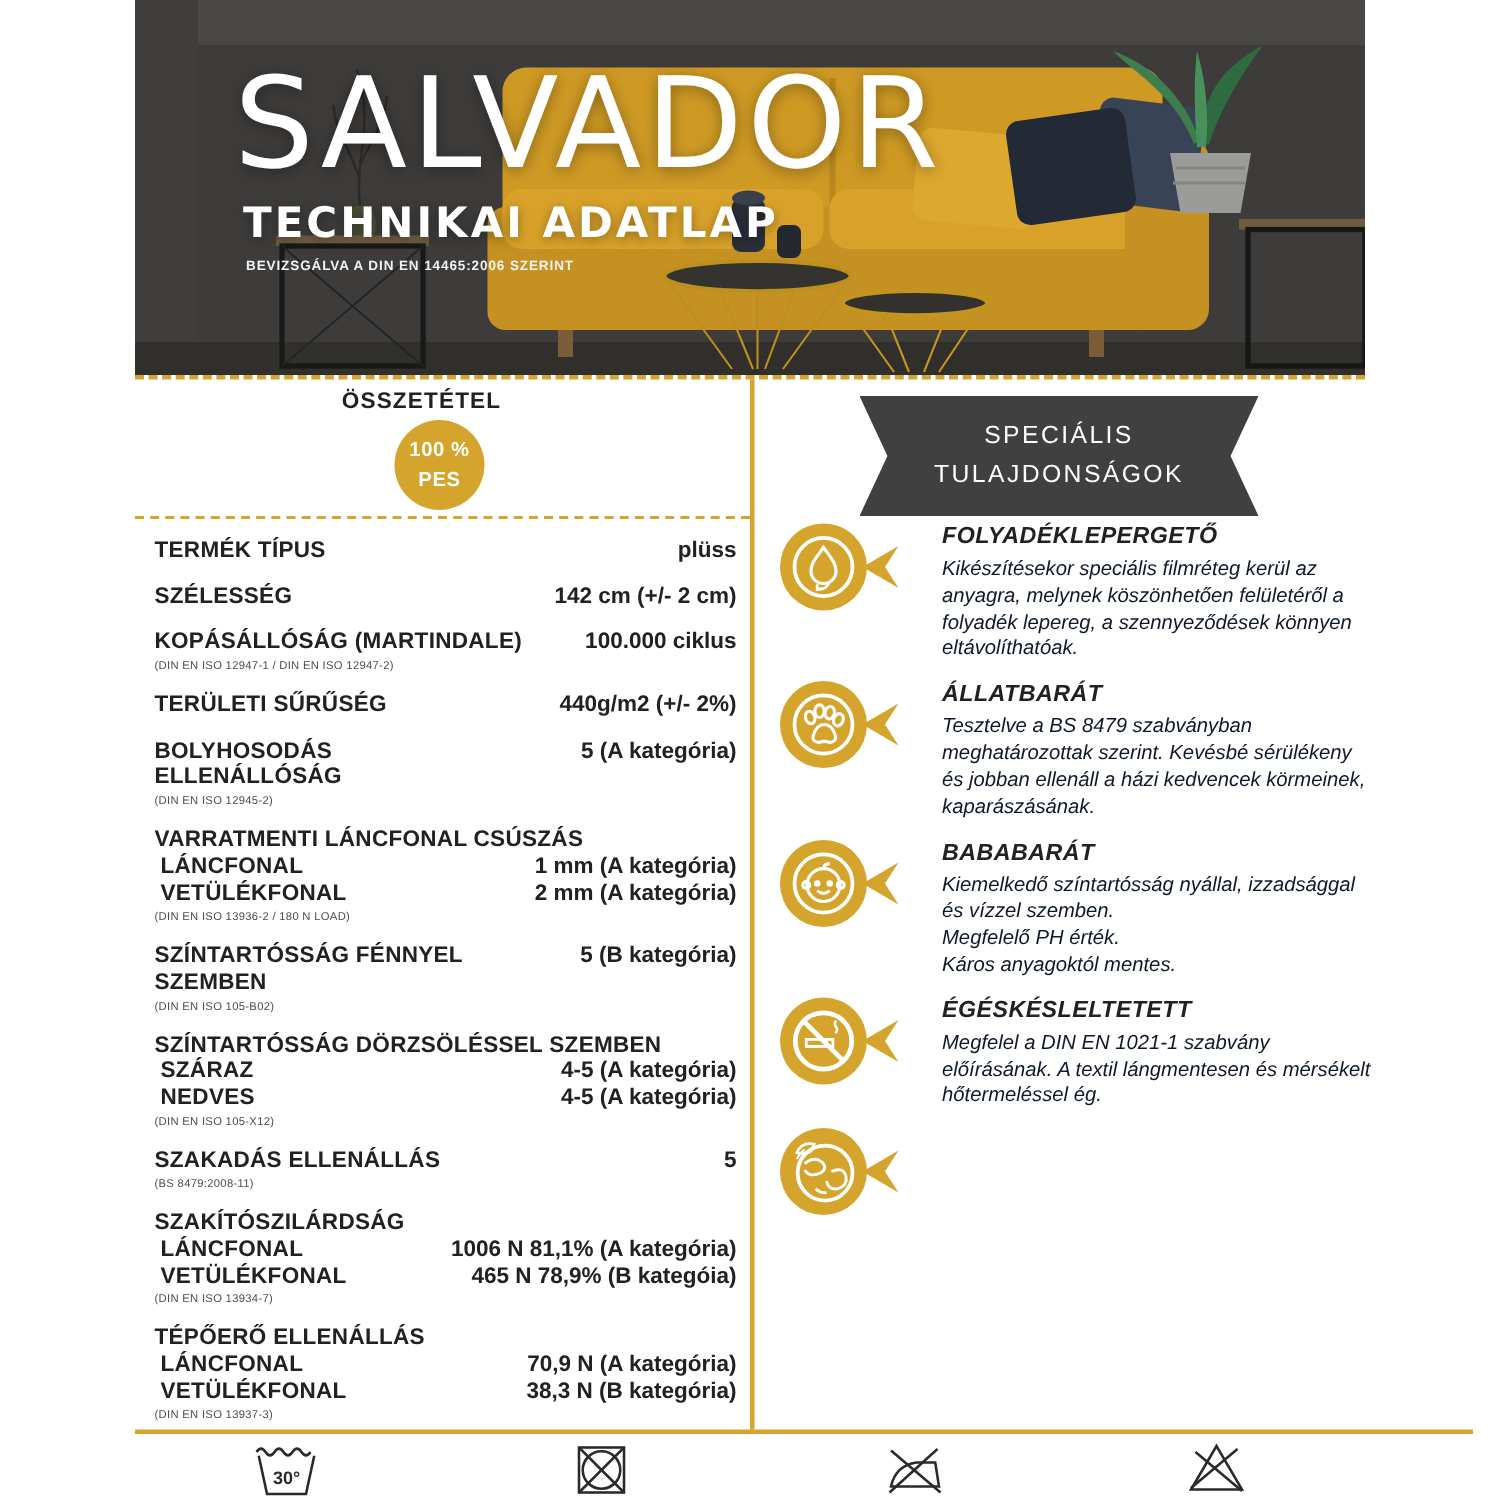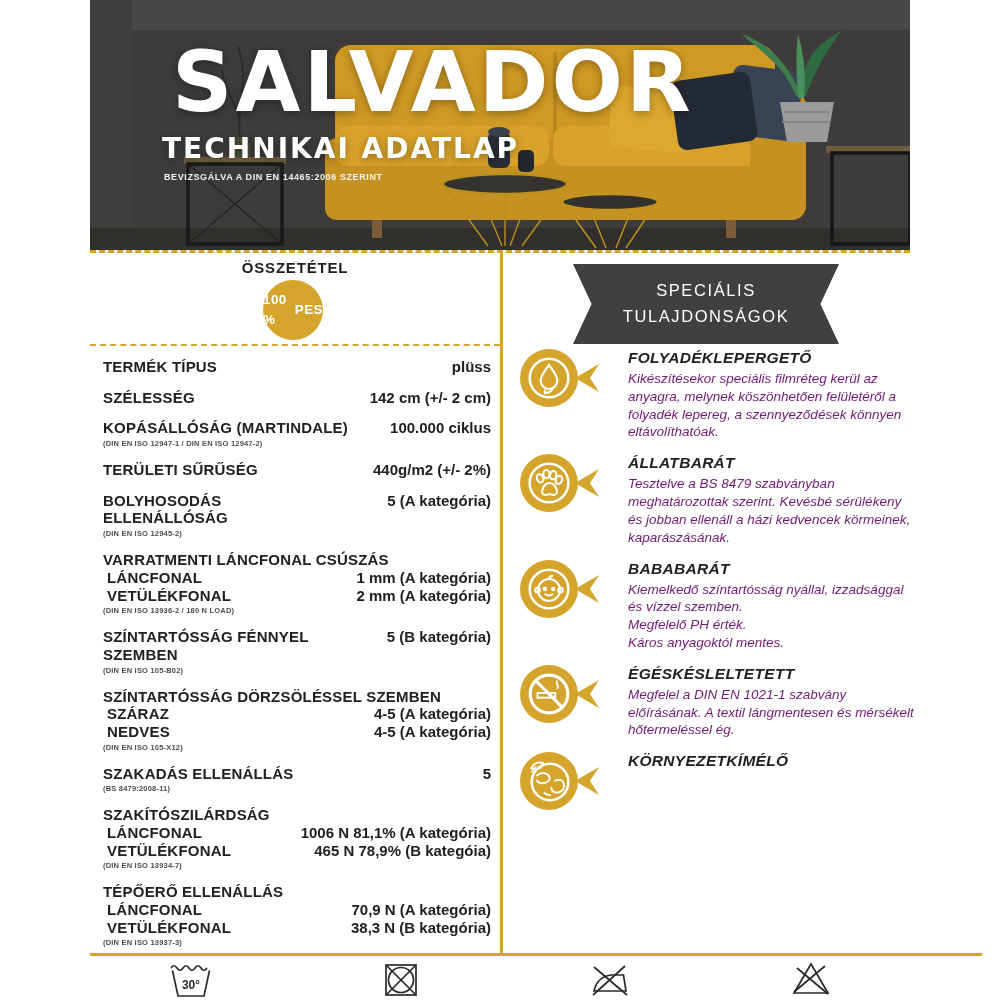--- a/index.html
+++ b/index.html
@@ -2,65 +2,65 @@
 <html><head>
 <meta charset="utf-8">
 <style>
   html,body{margin:0;padding:0;background:#ffffff;}
   .page{position:relative;width:1000px;height:1000px;background:#ffffff;overflow:hidden;
         font-family:"Liberation Sans",sans-serif;color:#212121;}
 
   
   .header{position:absolute;left:90px;top:0;width:820px;height:250px;background:#454341;overflow:hidden;}
   .header svg{position:absolute;left:0;top:0;}
-  .hero-title{position:absolute;left:82px;top:40px;font-family:"DejaVu Sans",sans-serif;
-              font-weight:700;font-size:84px;letter-spacing:3px;color:#ffffff;line-height:1;
+  .hero-title{position:absolute;left:66px;top:40px;font-family:"DejaVu Sans",sans-serif;
+              font-weight:400;font-size:84px;letter-spacing:3px;color:#ffffff;line-height:1;
               text-shadow:0 2px 10px rgba(0,0,0,.35);}
   .hero-sub{position:absolute;left:72px;top:132px;font-family:"DejaVu Sans",sans-serif;
             font-weight:700;font-size:28px;letter-spacing:2px;color:#ffffff;
             text-shadow:0 2px 8px rgba(0,0,0,.35);}
   .hero-note{position:absolute;left:74px;top:172px;font-weight:700;font-size:9px;
              letter-spacing:.6px;color:#f3f3f3;}
 
   
   .top-dash{position:absolute;left:90px;top:250px;width:820px;border-top:3px dashed #D5A42C;}
   .v-divider{position:absolute;left:500px;top:253px;width:3px;height:700px;background:#D5A42C;}
   .bottom-line{position:absolute;left:90px;top:953px;width:892px;border-top:3px solid #D5A42C;}
 
   
-  .comp-heading{position:absolute;left:90px;top:259px;width:410px;text-align:center;
+  .comp-heading{position:absolute;left:76px;top:259px;width:410px;text-align:center;
                 font-weight:800;font-size:15px;letter-spacing:.8px;}
   .comp-badge{position:absolute;left:263px;top:280px;width:60px;height:60px;border-radius:50%;
-              background:#D5A42C;display:flex;align-items:center;justify-content:center;
+              background:#D5A42C;display:flex;flex-direction:column;align-items:center;justify-content:center;
               color:#fff;font-weight:800;font-size:13.5px;line-height:1.45;letter-spacing:.4px;}
   .comp-dash{position:absolute;left:90px;top:344px;width:410px;border-top:2px dashed #D5A42C;}
 
   
   .specs{position:absolute;left:103px;top:358px;width:388px;}
   .spec{margin-bottom:13px;}
   .spec-main{display:flex;justify-content:space-between;align-items:flex-start;}
   .spec-label{font-weight:800;font-size:15px;line-height:1.18;white-space:pre-line;letter-spacing:.2px;}
   .spec-value{font-weight:800;font-size:15px;line-height:1.18;text-align:center;white-space:nowrap;padding-left:8px;}
   .spec-subrow{display:flex;justify-content:space-between;align-items:flex-start;padding-left:4px;}
-  .spec-norm{font-weight:700;font-size:7.5px;color:#4d4d4d;margin-top:2px;letter-spacing:.2px;}
+  .spec-norm{font-weight:400;font-size:7.5px;color:#4d4d4d;margin-top:2px;letter-spacing:.2px;}
 
   
   .banner{position:absolute;left:573px;top:264px;width:266px;height:80px;background:#404040;
           clip-path:polygon(0 0,100% 0,93% 50%,100% 100%,0 100%,7% 50%);
           display:flex;flex-direction:column;align-items:center;justify-content:center;
           color:#fff;font-weight:400;font-size:16.5px;letter-spacing:1.6px;line-height:1.55;}
   .props{position:absolute;left:520px;top:349px;width:398px;font-style:italic;}
   .prop{display:flex;margin-bottom:13px;}
   .prop-iconwrap{position:relative;width:58px;height:58px;flex:0 0 58px;margin-right:50px;}
   .prop-circle{width:58px;height:58px;border-radius:50%;background:#D5A42C;
                display:flex;align-items:center;justify-content:center;}
   .prop-tail{position:absolute;left:55px;top:15px;}
   .prop-text{flex:1;min-width:0;}
   .prop-title{font-weight:800;font-size:15.5px;letter-spacing:.3px;margin-bottom:3px;}
-  .prop-desc{font-size:13.5px;line-height:1.32;color:#701a75;white-space:pre-line;}
+  .prop-desc{font-size:13.5px;line-height:1.32;color:#0f172a;white-space:pre-line;}
 
   
   .care{position:absolute;left:90px;top:956px;width:892px;height:44px;}
   .care-item{position:absolute;top:4px;}
 </style>
 </head>
 <body>
 
 <div class="page">
 
@@ -340,21 +340,20 @@
     <path d="M5 10 q3 -7 11 -5.5 q-1.5 8 -11 5.5 Z" stroke-width="1.8"></path>
                 <path d="M10 8 q-3 2 -5 6" stroke-width="1.4"></path>
               </g>
             </svg>
           </div>
       <div class="prop-tail"><svg width="24" height="28" viewBox="0 0 24 28">
               <polygon points="0,14 24,0 15,14 24,28" fill="#D5A42C"></polygon>
             </svg></div>
     </div>
     <div class="prop-text">
-      <div class="prop-title">KÖRNYEZETKÍMÉLŐ</div>
     </div>
       </div>
     </div>
 
   <div class="care" id="care">
       <div class="care-item" style="left: 78px;"><svg width="46" height="40" viewBox="0 0 46 40">
           <g fill="none" stroke="#2a2a2a" stroke-width="1.7">
     <path d="M3 8 q3 -4.5 6 0 q3 4.5 6 0 q3 -4.5 6 0 q3 4.5 6 0 q3 -4.5 6 0 q3 4.5 6 0"></path>
     <path d="M4.5 10.5 L10 36 L36 36 L41.5 10.5"></path>
           </g>

